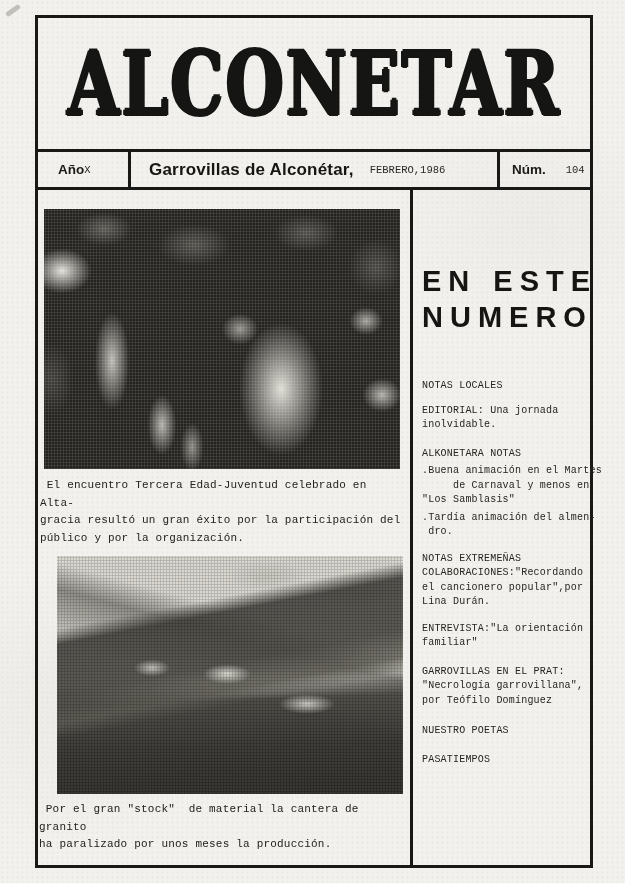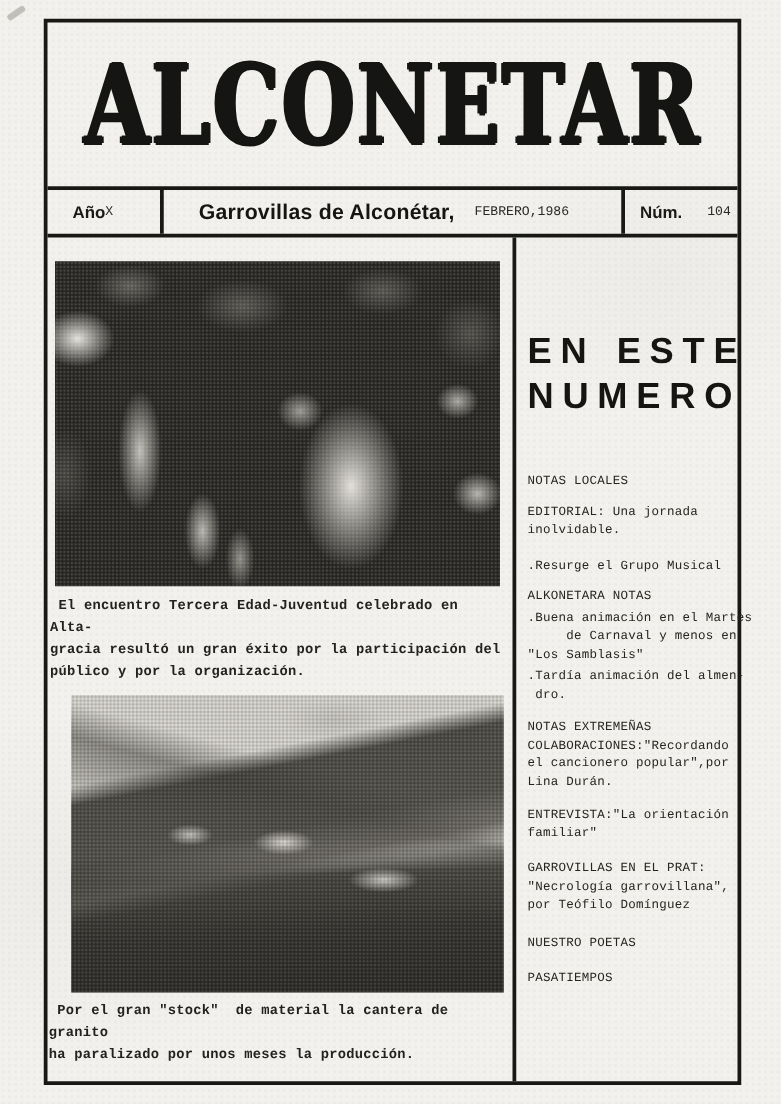--- a/index.html
+++ b/index.html
@@ -40,21 +40,21 @@
     white-space:nowrap;
   }
   
   .band {
     position:absolute; top:134px; left:0; right:0; height:38px;
     border-bottom:3px solid #181816; box-sizing:border-box;
     display:flex; align-items:stretch;
   }
   .band-cell { display:flex; align-items:center; box-sizing:border-box; }
   .band-year { width:93px; border-right:3px solid #181816; padding-left:20px; gap:0; }
-  .band-mid  { flex:1; border-right:3px solid #181816; padding-left:28px; gap:16px; }
+  .band-mid  { flex:1; border-right:3px solid #181816; padding-left:18px; gap:16px; }
   .band-num  { width:90px; padding-left:12px; gap:20px; }
   .band-bold {
     font-family:"Liberation Sans", sans-serif; font-weight:bold;
     font-size:13.5px; color:#1b1a18;
   }
   .band-place {
     font-family:"Liberation Sans", sans-serif; font-weight:bold;
     font-size:17px; letter-spacing:.2px; color:#161513;
   }
   .band-mono { font-size:10.5px; color:#2a2927; }
@@ -108,21 +108,21 @@
   }
   .photo-quarry::after {
     background-image:radial-gradient(rgba(25,24,21,0.2) 0.9px, transparent 1.4px),
                      radial-gradient(rgba(255,255,255,0.12) 0.8px, transparent 1.3px);
     background-size:3px 3px, 3px 3px;
     background-position:0 0, 1.5px 1.5px;
   }
   
   .caption {
     position:absolute; white-space:pre-wrap;
-    font-size:11px; line-height:17.5px; color:#232220; letter-spacing:.2px;font-weight:bold;
+    font-size:11px; line-height:17.5px; color:#232220; letter-spacing:.2px;
   }
   .caption-1 { left:2px; top:287px; width:362px; }
   .caption-2 { left:1px; top:611px; width:366px; }
   
   .toc-heading {
     font-family:"Liberation Sans", sans-serif; font-weight:bold;
     font-size:29px; line-height:36px; letter-spacing:7px; word-spacing:2px;
     color:#161513; white-space:nowrap; margin-bottom:44px;
   }
   .toc-item {
@@ -175,21 +175,20 @@
       <div class="col-divider"></div>
 
       <div class="col-right">
         <div class="toc-heading">
           <div>EN ESTE</div>
           <div>NUMERO</div>
         </div>
         <p class="toc-item mb10">NOTAS LOCALES</p>
         <p class="toc-item mb14">EDITORIAL: Una jornada
 inolvidable.</p>
-        <p class="toc-item mb10">.Resurge el Grupo Musical</p>
         <p class="toc-item mb3">ALKONETARA NOTAS</p>
         <p class="toc-item mb3">.Buena animación en el Martes
      de Carnaval y menos en
 "Los Samblasis"</p>
         <p class="toc-item mb12">.Tardía animación del almen-
  dro.</p>
         <p class="toc-item mb0">NOTAS EXTREMEÑAS</p>
         <p class="toc-item mb12">COLABORACIONES:"Recordando
 el cancionero popular",por
 Lina Durán.</p>

